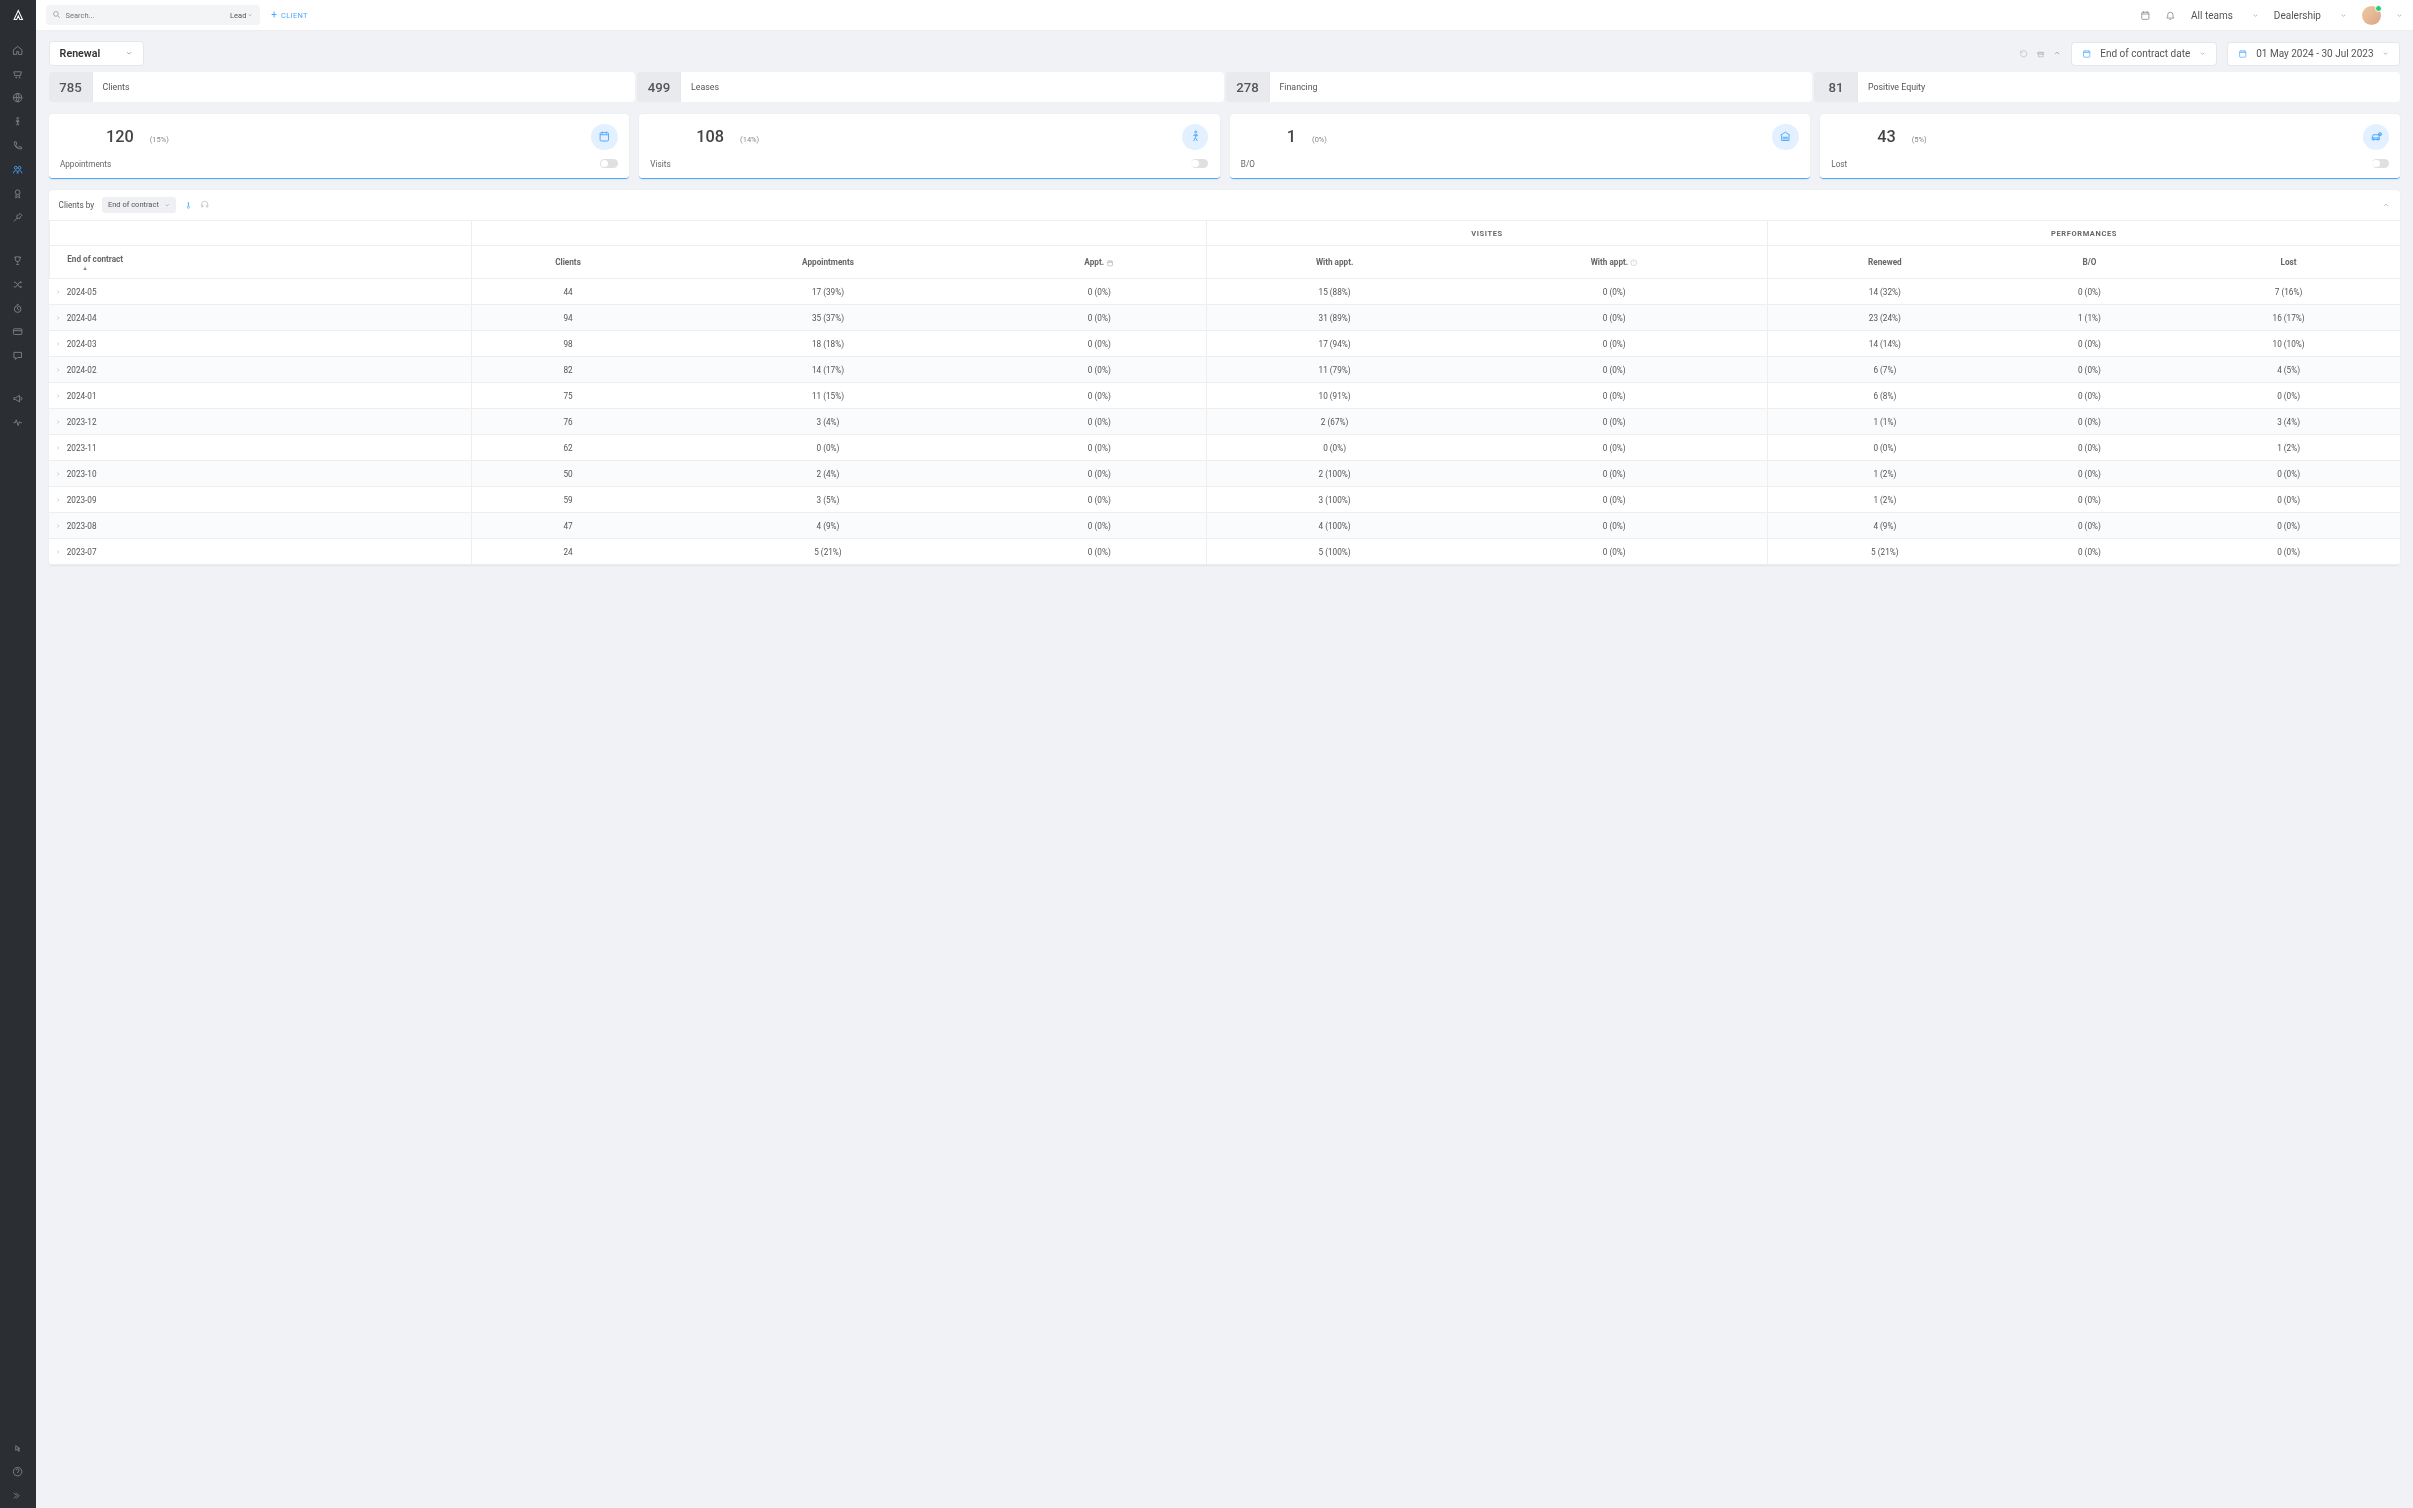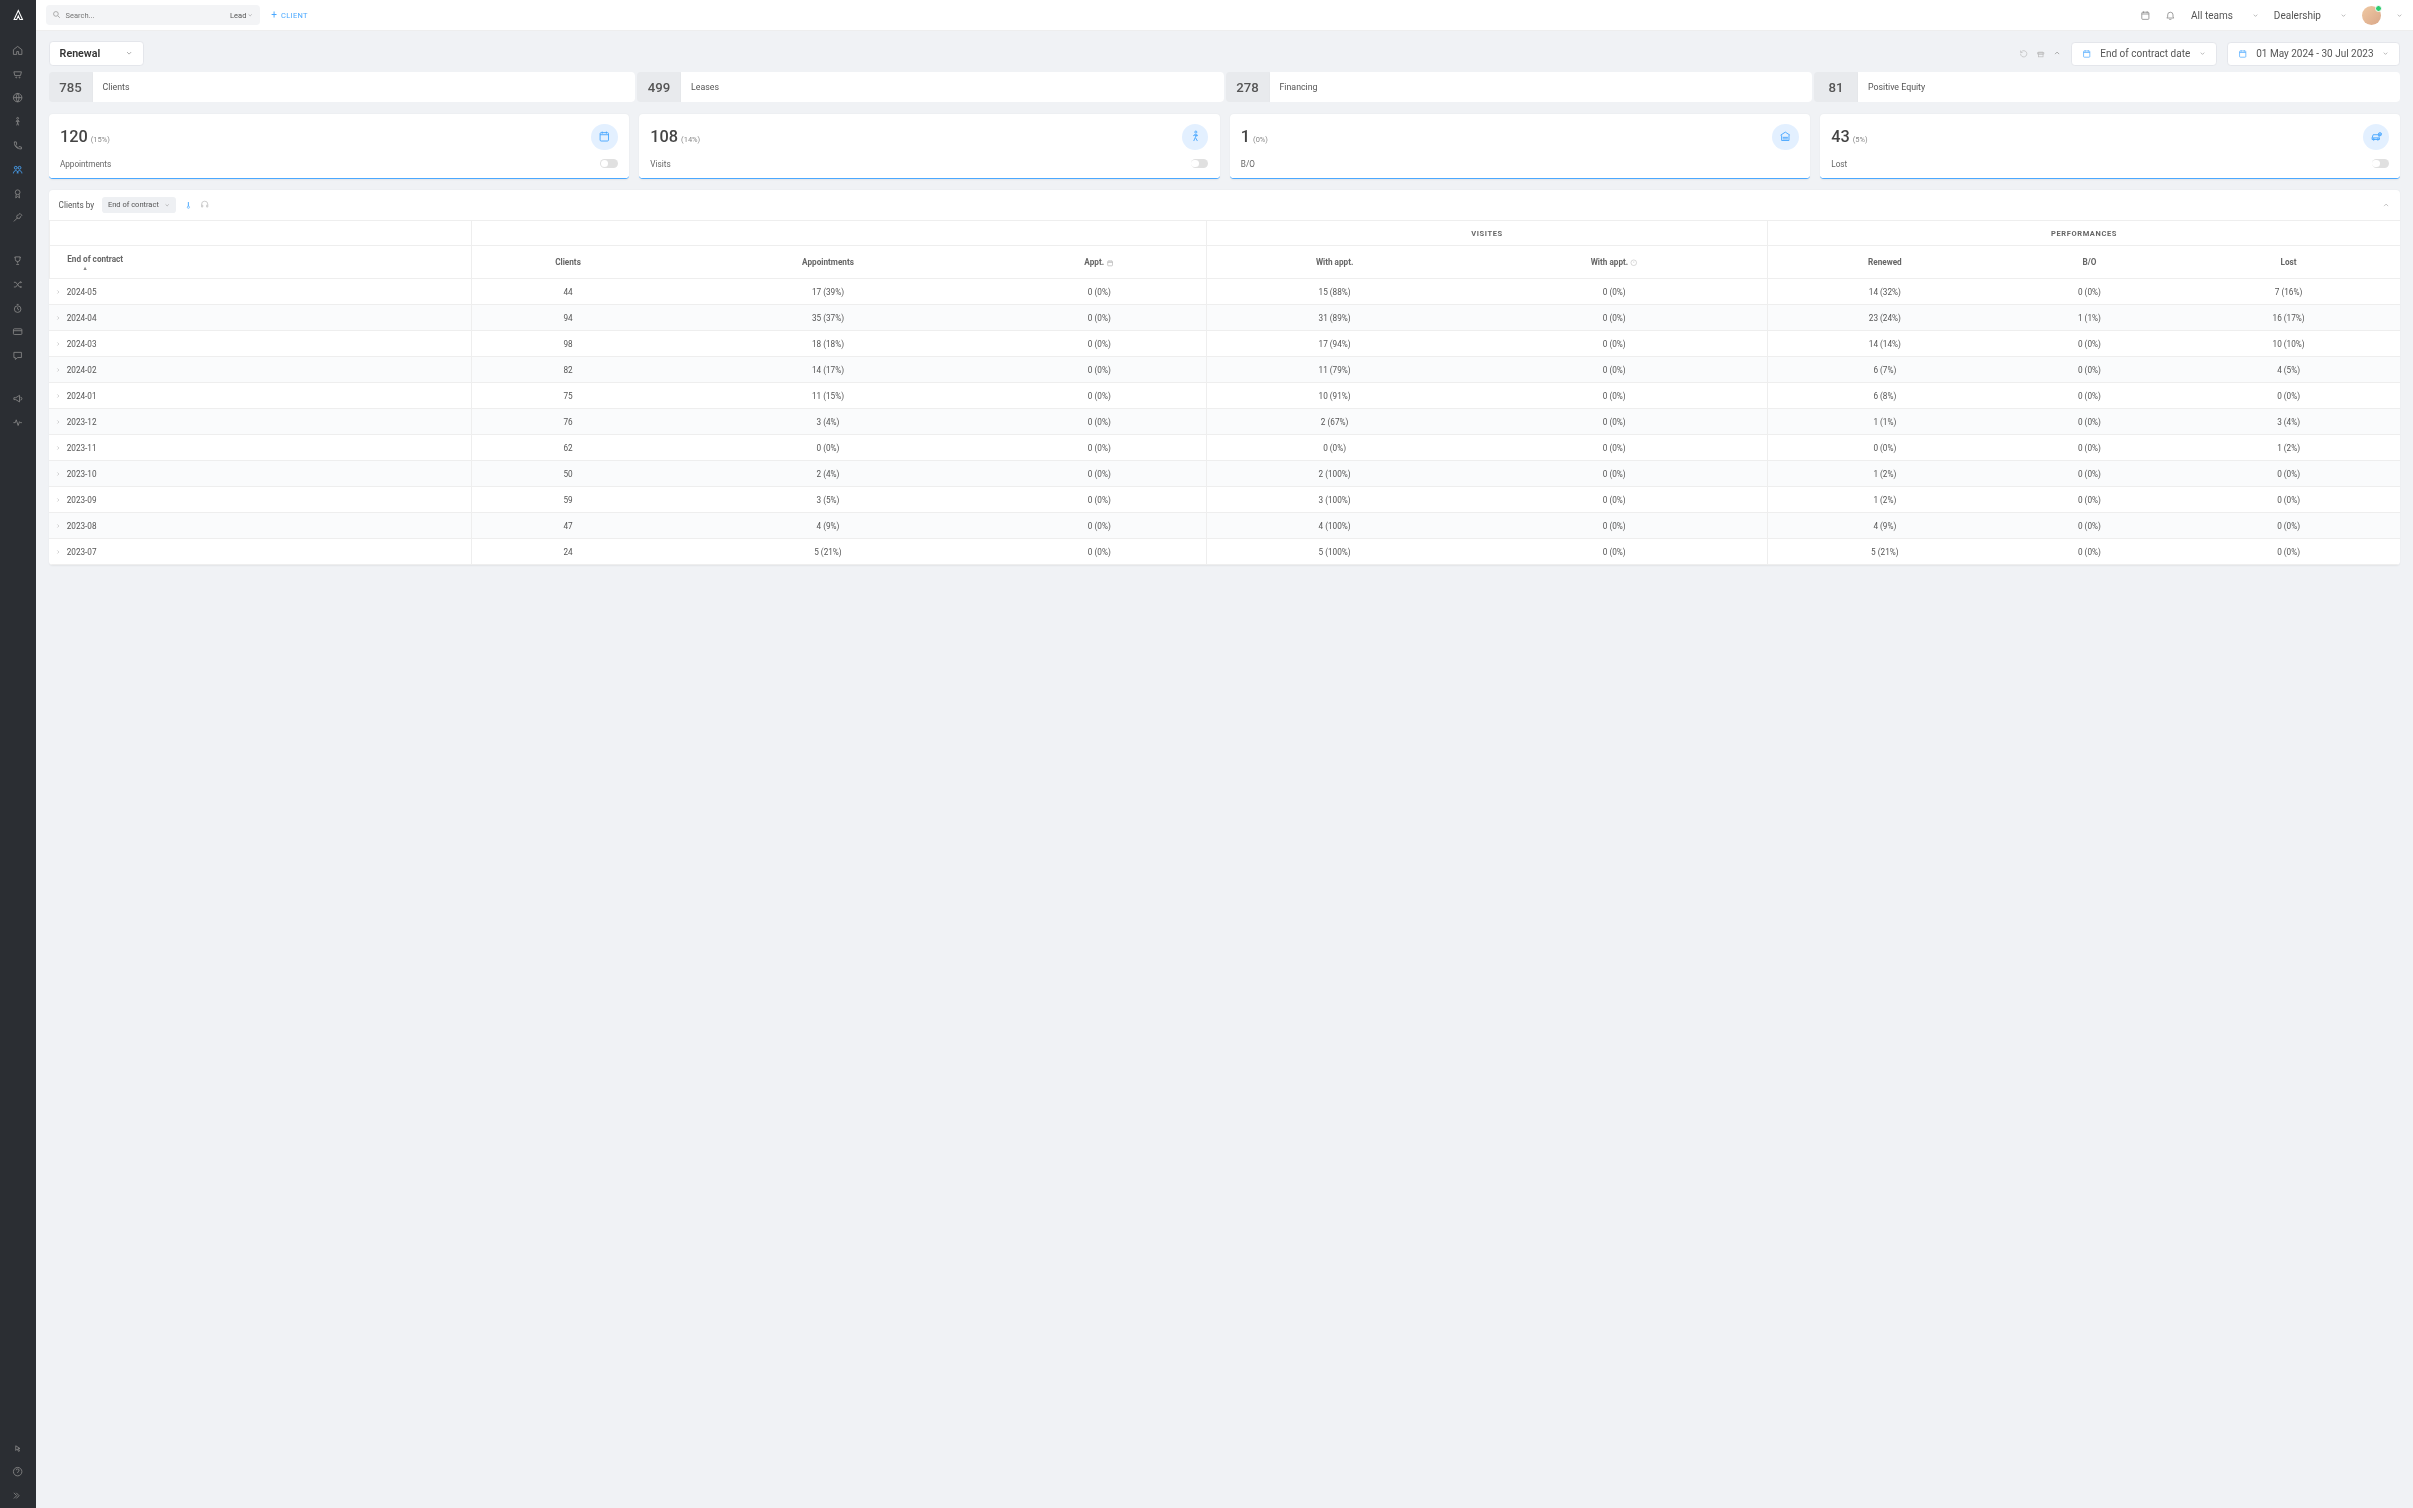--- a/index.html
+++ b/index.html
@@ -27,22 +27,22 @@
 .header-icons{margin-left:auto;display:flex;align-items:center;gap:7.5px;color:#aaa;}
 .filter-pill{background:#fff;border:0.6px solid #e4e6eb;border-radius:3.8px;height:24px;display:flex;align-items:center;gap:8.8px;padding:0 10px;font-size:10px;color:#555;cursor:pointer;}
 .filter-pill svg{color:#4aa8ff;}
 .summary-cards{display:flex;gap:2px;padding:0 12.6px;}
 .sum-card{flex:1;display:flex;align-items:center;background:transparent;border-radius:3.8px;overflow:hidden;height:30px;}
 .sum-num{background:#e8eaed;color:#555;font-size:13.2px;font-weight:500;width:44px;display:flex;align-items:center;justify-content:center;height:100%;}
 .sum-label{background:#fff;flex:1;display:flex;align-items:center;padding:0 10px;color:#555;font-size:8.8px;height:100%;box-shadow:0 0.6px 1.3px rgba(0,0,0,0.05);}
 .metric-row{display:flex;gap:10px;padding:11.3px 12.6px;}
 .metric-card{flex:1;background:#fff;border-radius:3.8px;padding:10px 11.3px 8.8px;box-shadow:0 0.6px 1.9px rgba(0,0,0,0.06);border-bottom:1.9px solid #4aa8ff;position:relative;}
 .metric-top{display:flex;align-items:center;justify-content:space-between;}
-.metric-val{font-size:16.3px;font-weight:500;color:#444;}
-.metric-pct{font-size:7.5px;color:#888;margin-left:3px;}
+.metric-val{font-size:16.3px;font-weight:500;color:#444;margin-left:46px;}
+.metric-pct{font-size:7.5px;color:#888;margin-left:16px;}
 .metric-icon{width:26.4px;height:26.4px;border-radius:50%;background:#e3f0ff;display:flex;align-items:center;justify-content:center;color:#4aa8ff;}
 .metric-label{margin-top:8.8px;font-size:8.2px;color:#666;display:flex;align-items:center;justify-content:space-between;}
 .toggle{width:17.6px;height:8.8px;background:#e0e0e0;border-radius:6.3px;position:relative;cursor:pointer;}
 .toggle::after{content:"";position:absolute;left:0.6px;top:0.6px;width:7.5px;height:7.5px;background:#fff;border-radius:50%;}
 .table-section{margin:0 12.6px 12.6px;background:#fff;border-radius:3.8px;box-shadow:0 0.6px 1.9px rgba(0,0,0,0.06);overflow:hidden;}
 .table-head{display:flex;align-items:center;padding:7.5px 10px;gap:7.5px;}
 .table-head .lbl{font-size:8.2px;color:#555;}
 .small-drop{background:#eef0f3;border-radius:3.1px;padding:3.1px 6.3px;font-size:7.5px;color:#555;display:flex;align-items:center;gap:5px;cursor:pointer;}
 .table-head .collapse{margin-left:auto;color:#aaa;cursor:pointer;}
 table{width:100%;border-collapse:collapse;}

